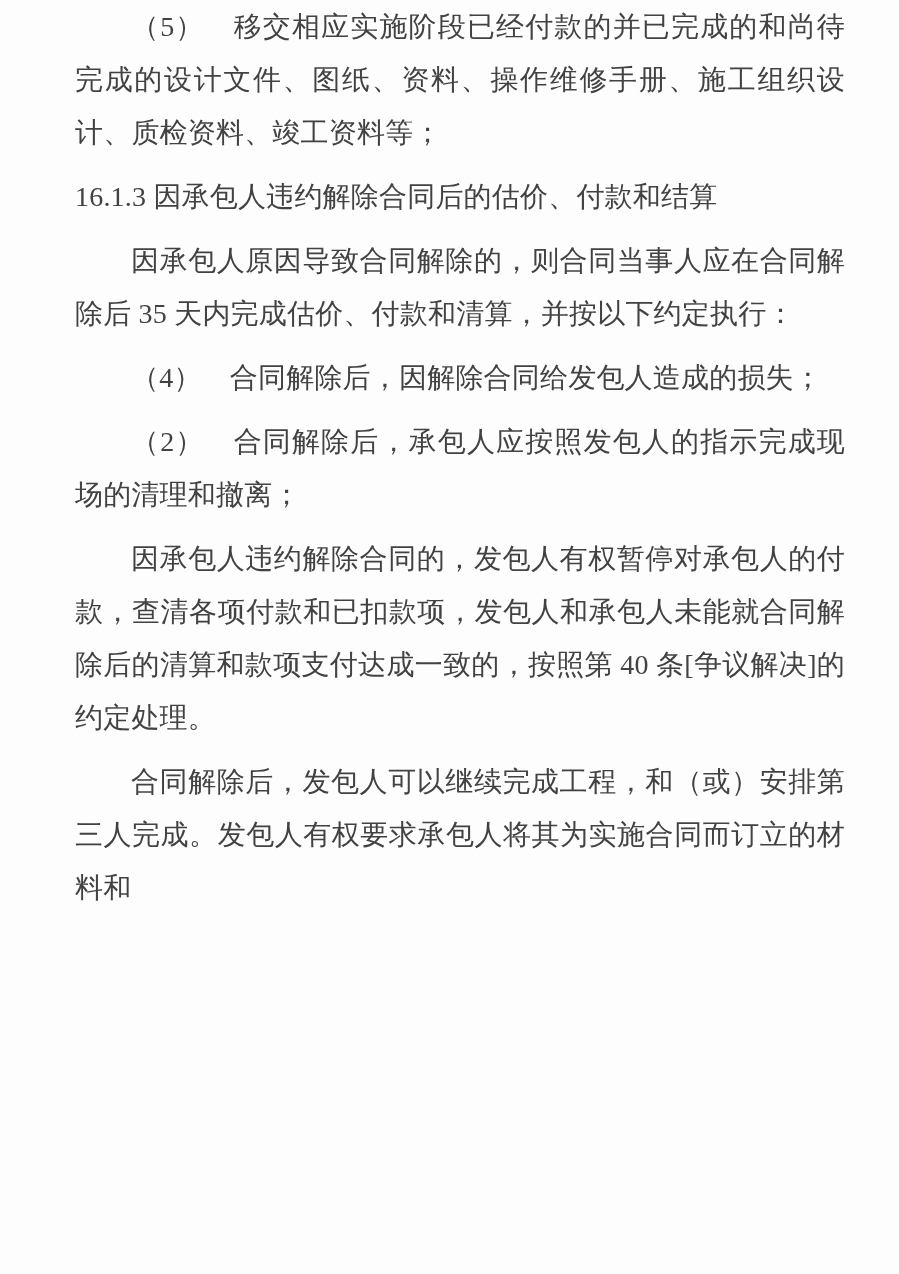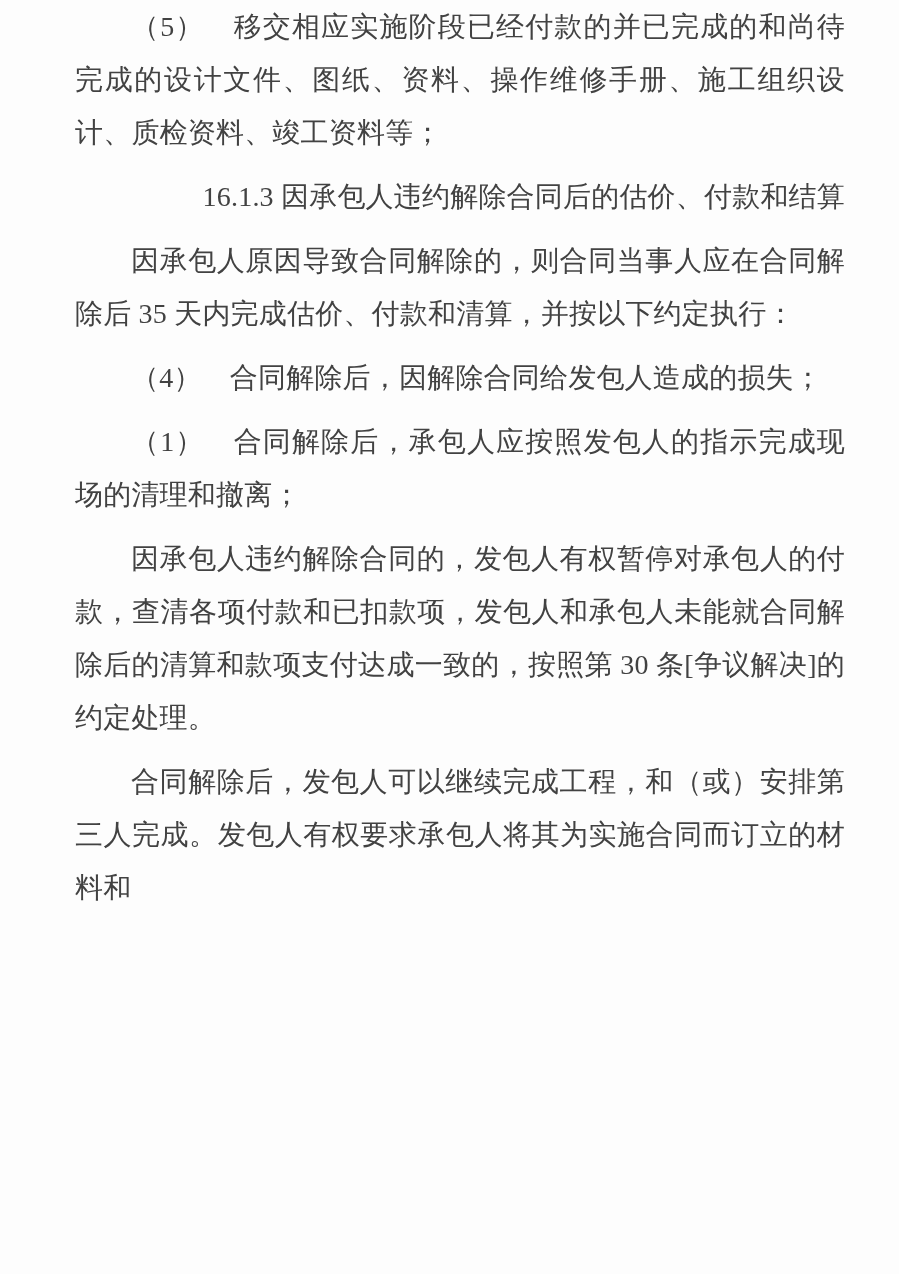--- a/index.html
+++ b/index.html
@@ -31,41 +31,41 @@
       line-height: 53px;
       text-align: justify;
       text-justify: inter-character;
       letter-spacing: 0.2px;
     }
     .block.indent {
       text-indent: 2em;
     }
     .block.heading {
       text-indent: 0;
-      text-align: right;
+      text-align: left;
     }
   </style>
 </head>
 <body>
 
 <div class="page">
   <div class="doc">
 
     <p class="block indent">（5）　移交相应实施阶段已经付款的并已完成的和尚待完成的设计文件、图纸、资料、操作维修手册、施工组织设计、质检资料、竣工资料等；</p>
 
     <p class="block heading">16.1.3 因承包人违约解除合同后的估价、付款和结算</p>
 
     <p class="block indent">因承包人原因导致合同解除的，则合同当事人应在合同解除后 35 天内完成估价、付款和清算，并按以下约定执行：</p>
 
 
 
     <p class="block indent">（4）　合同解除后，因解除合同给发包人造成的损失；</p>
 
-    <p class="block indent">（1）　合同解除后，承包人应按照发包人的指示完成现场的清理和撤离；</p>
+    <p class="block indent">（2）　合同解除后，承包人应按照发包人的指示完成现场的清理和撤离；</p>
 
 
-    <p class="block indent">因承包人违约解除合同的，发包人有权暂停对承包人的付款，查清各项付款和已扣款项，发包人和承包人未能就合同解除后的清算和款项支付达成一致的，按照第 30 条[争议解决]的约定处理。</p>
+    <p class="block indent">因承包人违约解除合同的，发包人有权暂停对承包人的付款，查清各项付款和已扣款项，发包人和承包人未能就合同解除后的清算和款项支付达成一致的，按照第 40 条[争议解决]的约定处理。</p>
 
 
     <p class="block indent">合同解除后，发包人可以继续完成工程，和（或）安排第三人完成。发包人有权要求承包人将其为实施合同而订立的材料和</p>
 
   </div>
 </div>
 
 </body></html>

